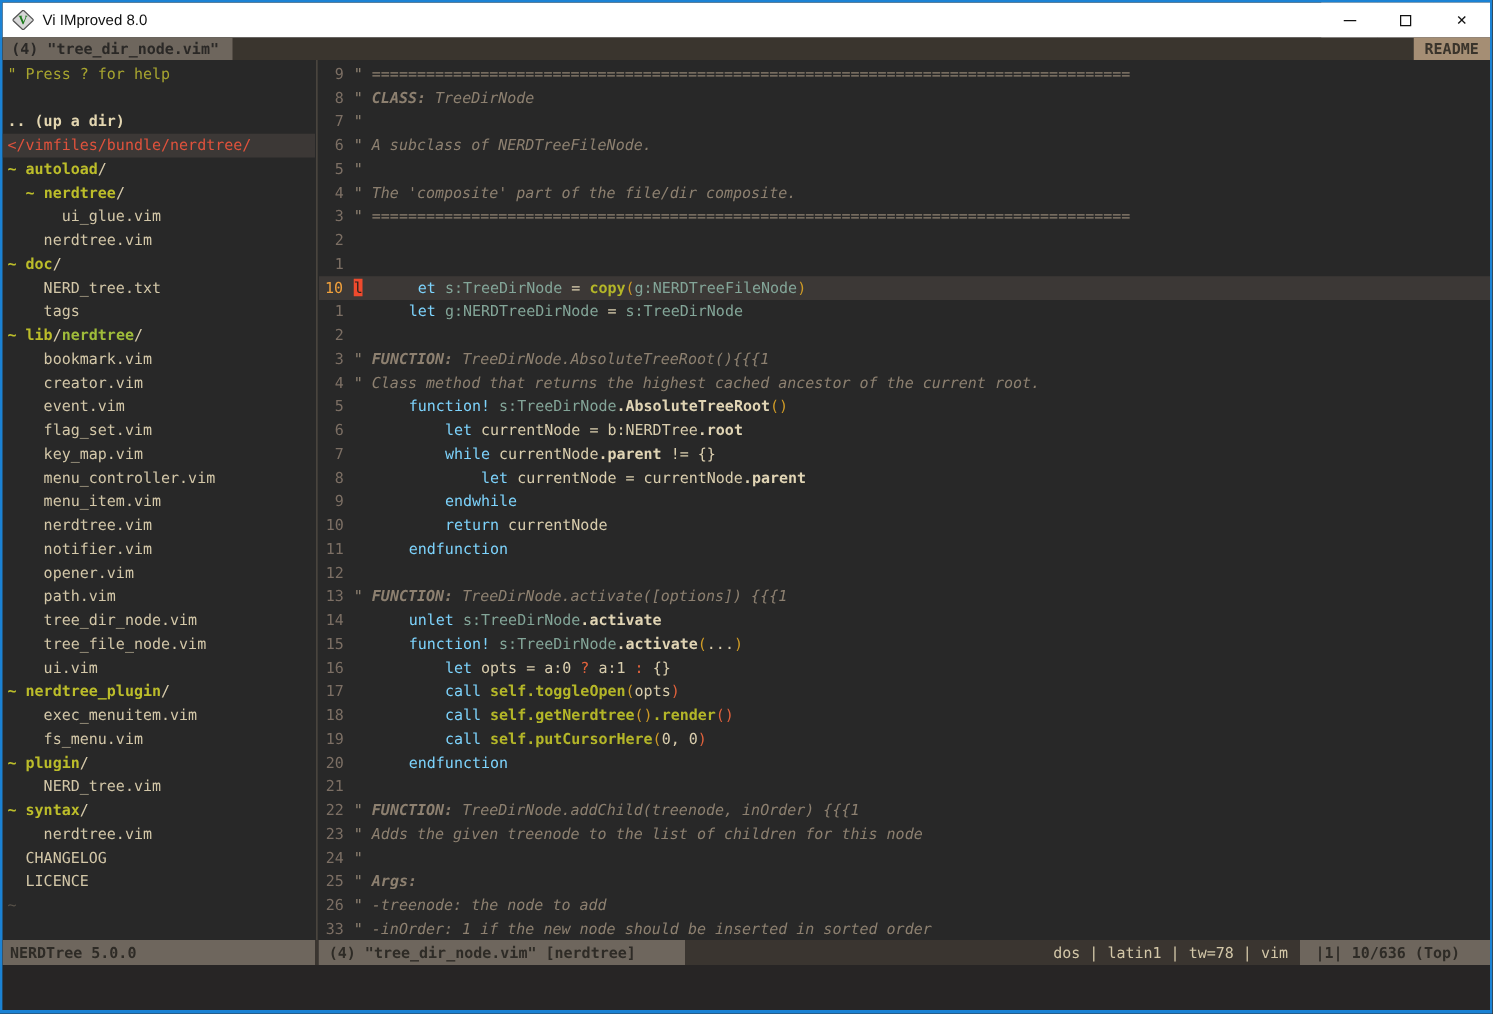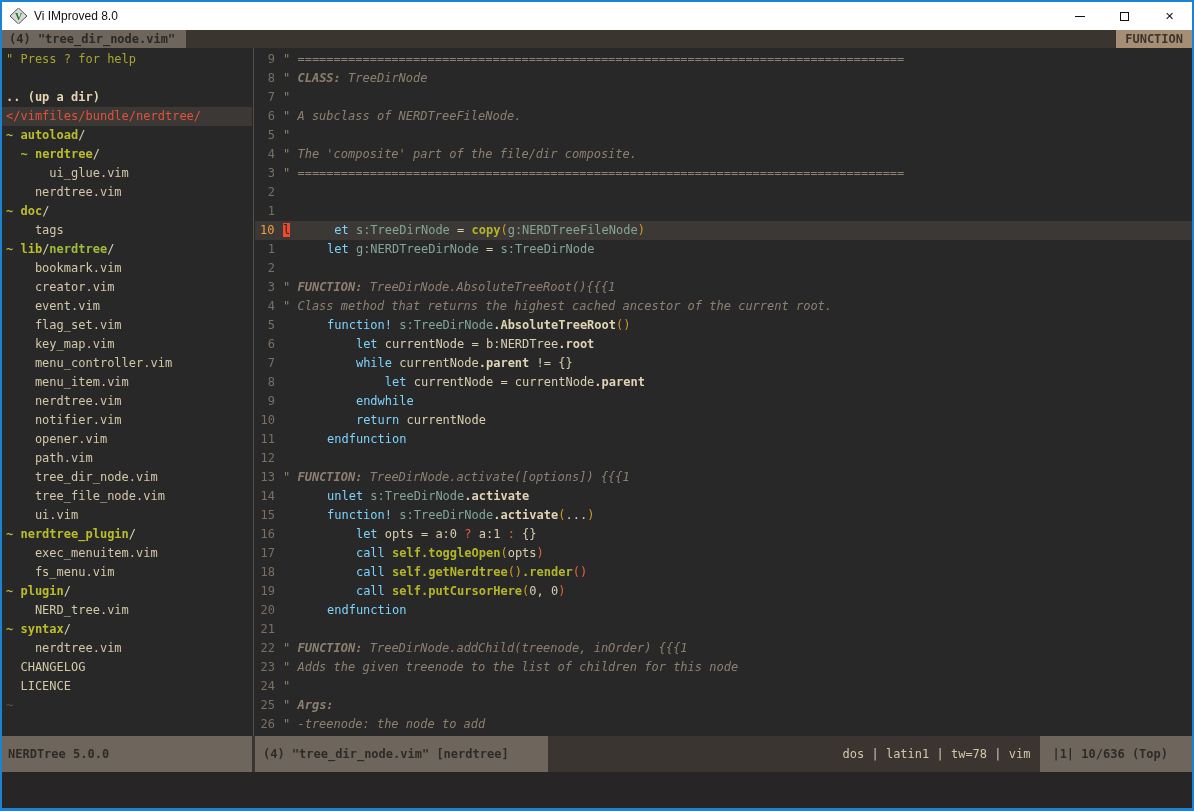--- a/index.html
+++ b/index.html
@@ -52,21 +52,21 @@
   
   .help{color:#a8a52f;}
   .up{color:#e3d6b1;font-weight:bold;}
   .rootp{color:#e0523c;}
   .dir{color:#bcbd2a;font-weight:bold;}
   .dir2{color:#9fbc3a;font-weight:bold;}
   .slash{color:#d9cdad;}
   .file{color:#d3c7a8;}
   .filler{color:#585249;}
   
-  .statusline{height:36px;flex:0 0 auto;display:flex;align-items:stretch;background:#3a3530;}
+  .statusline{height:20px;flex:0 0 auto;display:flex;align-items:stretch;background:#3a3530;}
   .st-seg{background:#6e665d;color:#2e2b26;font-weight:bold;display:flex;align-items:center;white-space:pre;}
   .st-nerdtree{width:250px;padding-left:6px;flex:0 0 auto;}
   .st-gap{width:3px;background:#3a3530;flex:0 0 auto;}
   .st-file{width:293px;padding-left:8px;flex:0 0 auto;}
   .st-mid{flex:1 1 auto;display:flex;align-items:center;justify-content:flex-end;color:#d3c7a8;padding-right:10px;white-space:pre;}
   .st-pos{flex:0 0 auto;padding:0 24px 0 12px;}
   
   .cmdline{height:36px;flex:0 0 auto;background:#272525;}
 </style>
 </head>
@@ -90,34 +90,35 @@
           <span class="glyph-max"></span>
         </button>
       <button class="winbtn">
           <span class="glyph-close">✕</span>
         </button>
     </div>
   </div>
 
   <div class="tabline">
     <div class="tab-active">(4) "tree_dir_node.vim"</div>
-    <div class="buffers-tab">FUNCTION</div>
+    <div class="buffers-tab">README</div>
   </div>
 
   <div class="content">
     <div class="nerdtree">
         <div class="row"><span class="help">" Press ? for help</span></div>
         <div class="row"></div>
         <div class="row"><span class="up">.. (up a dir)</span></div>
         <div class="row hl"><span class="rootp">&lt;/vimfiles/bundle/nerdtree/</span></div>
         <div class="row"><span class="dir">~ autoload</span><span class="slash">/</span></div>
         <div class="row"><span class="file">  </span><span class="dir">~ nerdtree</span><span class="slash">/</span></div>
         <div class="row"><span class="file">      ui_glue.vim</span></div>
         <div class="row"><span class="file">    nerdtree.vim</span></div>
         <div class="row"><span class="dir">~ doc</span><span class="slash">/</span></div>
+        <div class="row"><span class="file">    NERD_tree.txt</span></div>
         <div class="row"><span class="file">    tags</span></div>
         <div class="row"><span class="dir">~ lib</span><span class="slash">/</span><span class="dir2">nerdtree</span><span class="slash">/</span></div>
         <div class="row"><span class="file">    bookmark.vim</span></div>
         <div class="row"><span class="file">    creator.vim</span></div>
         <div class="row"><span class="file">    event.vim</span></div>
         <div class="row"><span class="file">    flag_set.vim</span></div>
         <div class="row"><span class="file">    key_map.vim</span></div>
         <div class="row"><span class="file">    menu_controller.vim</span></div>
         <div class="row"><span class="file">    menu_item.vim</span></div>
         <div class="row"><span class="file">    nerdtree.vim</span></div>

